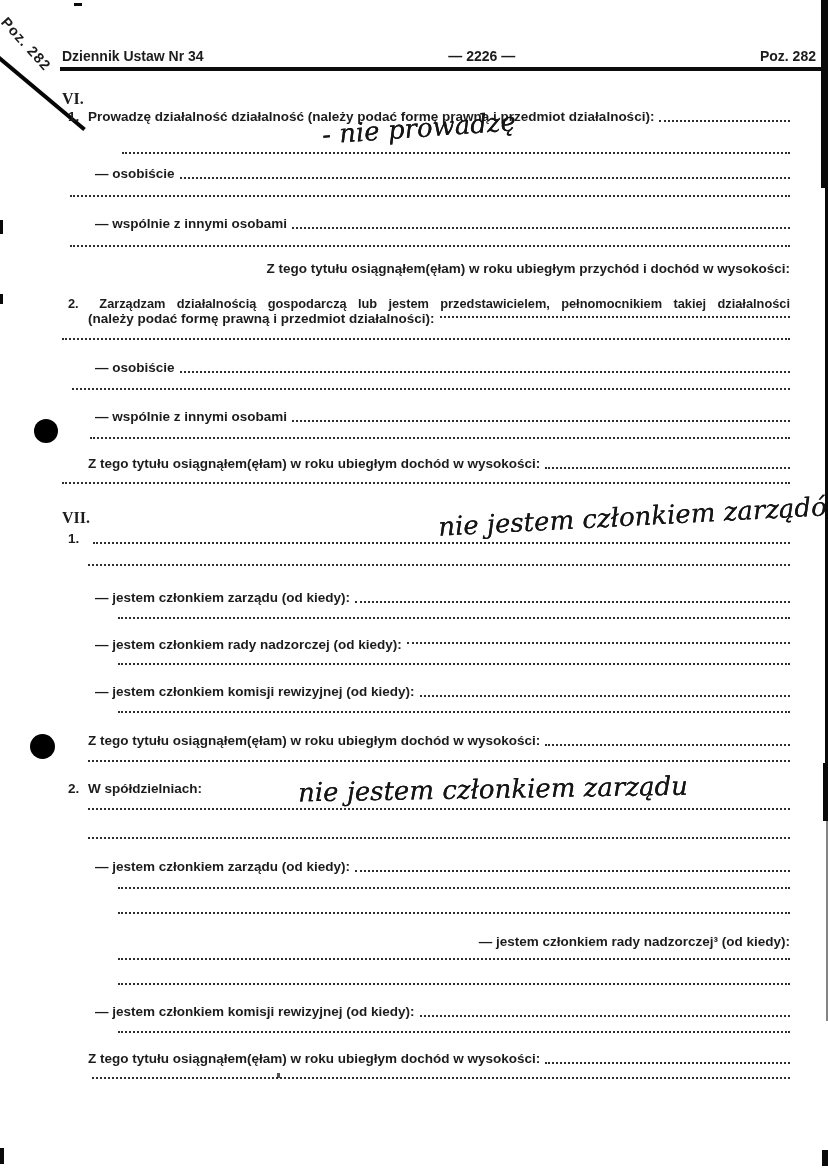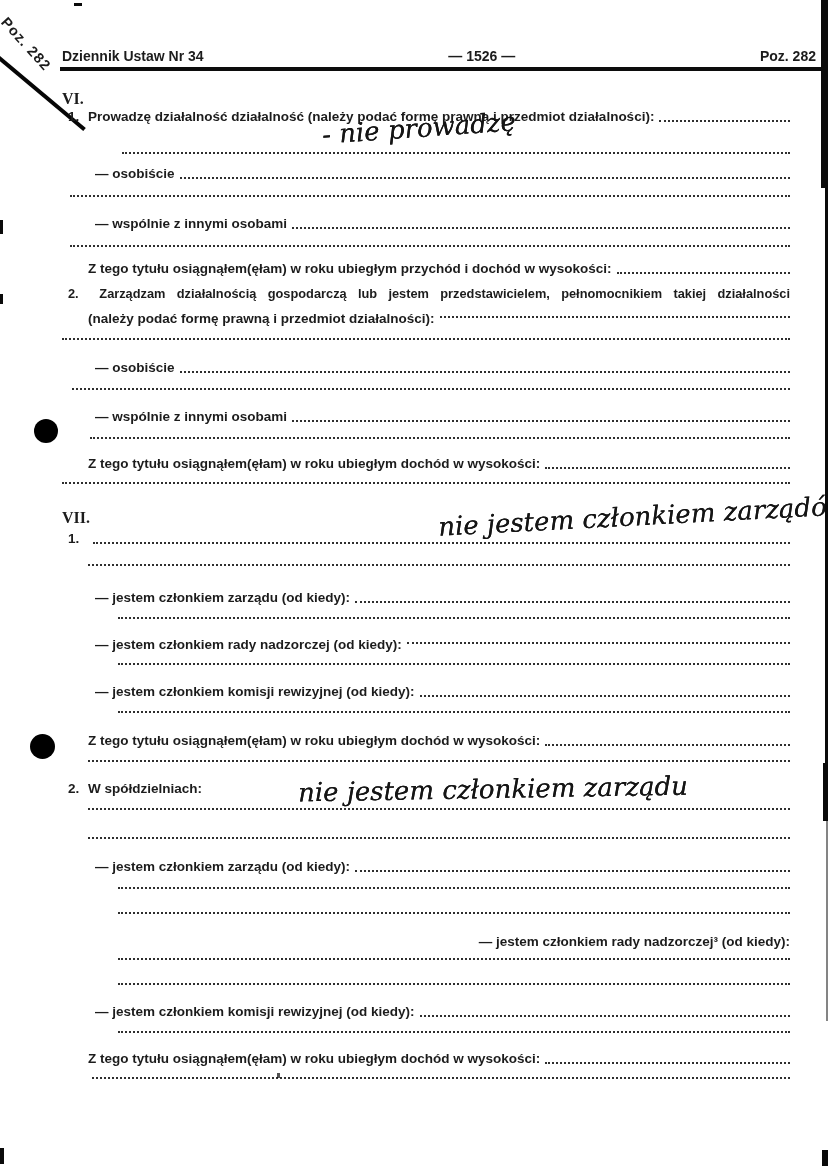--- a/index.html
+++ b/index.html
@@ -14,42 +14,42 @@
          display:flex; justify-content:space-between; align-items:center;
          font-size:14px; font-weight:700; }
   .rule { position:absolute; top:67px; left:60px; right:6px; height:4px; background:#0c0c0c; }
   
   .ln  { position:absolute; right:38px; display:flex; align-items:flex-end; white-space:nowrap; }
   .num { display:inline-block; min-width:20px; }
   .leader { flex:1 1 auto; border-bottom:2px dotted #2e2e2e; margin:0 0 3px 5px; height:0; }
   .dots { position:absolute; right:38px; height:0; border-bottom:2px dotted #2e2e2e; }
   .sect { position:absolute; font-weight:700; font-size:16px;font-family:Liberation Serif, serif; }
   .just { position:absolute; left:68px; right:38px; text-align:justify; text-align-last:justify;
-          font-size:12.8px; }
+          font-size:12.8px;margin-top:10px; }
   
   .hand { position:absolute; font-family:"DejaVu Serif", serif; font-style:italic;
           font-size:26px; font-weight:500; color:#151515; white-space:nowrap;
           text-shadow:0 0 0.4px #151515; }
   
   .stamp-text { position:absolute; left:10px; top:14px; transform:rotate(48deg);
                 transform-origin:0 0; font-size:14.5px; font-weight:700; letter-spacing:1px; }
   .stamp-line { position:absolute; left:0px; top:56px; width:112px; height:4px;
                 background:#060606; transform:rotate(40deg); transform-origin:0 0; }
   .punch { position:absolute; background:#000; border-radius:50%; }
   .edge  { position:absolute; background:#0a0a0a; }
 </style>
 </head>
 <body>
 
 <div class="stamp-text">Poz. 282</div>
 <div class="stamp-line"></div>
 
 <div class="hdr">
   <span>Dziennik Ustaw Nr 34</span>
-  <span>— 1526 —</span>
+  <span>— 2226 —</span>
   <span>Poz. 282</span>
 </div>
 <div class="rule"></div>
 
 <div class="sect" style="top:90px; left:62px;">VI.</div>
 
 <div class="ln" style="top:108px; left:68px;">
   <span class="num">1.</span>
   <span>Prowadzę działalność działalność (należy podać formę prawną i przedmiot działalności):</span>
   <span class="leader"></span>
@@ -62,21 +62,21 @@
   <span class="leader"></span>
 </div>
 <div class="dots" style="top:195px; left:70px;"></div>
 
 <div class="ln" style="top:215px; left:95px;">
   <span>— wspólnie z innymi osobami</span>
   <span class="leader"></span>
 </div>
 <div class="dots" style="top:245px; left:70px;"></div>
 
-<div class="ln" style="top:260px; left:88px;">
+<div class="ln" style="top:260px; left:88px;flex-direction:column;">
   <span>Z tego tytułu osiągnąłem(ęłam) w roku ubiegłym przychód i dochód w wysokości:</span>
   <span class="leader"></span>
 </div>
 
 <div class="just" style="top:285px;">
   <span class="num">2.</span>
   <span>Zarządzam działalnością gospodarczą lub jestem przedstawicielem, pełnomocnikiem takiej działalności</span>
 </div>
 
 <div class="ln" style="top:310px; left:88px;align-items:center;">

